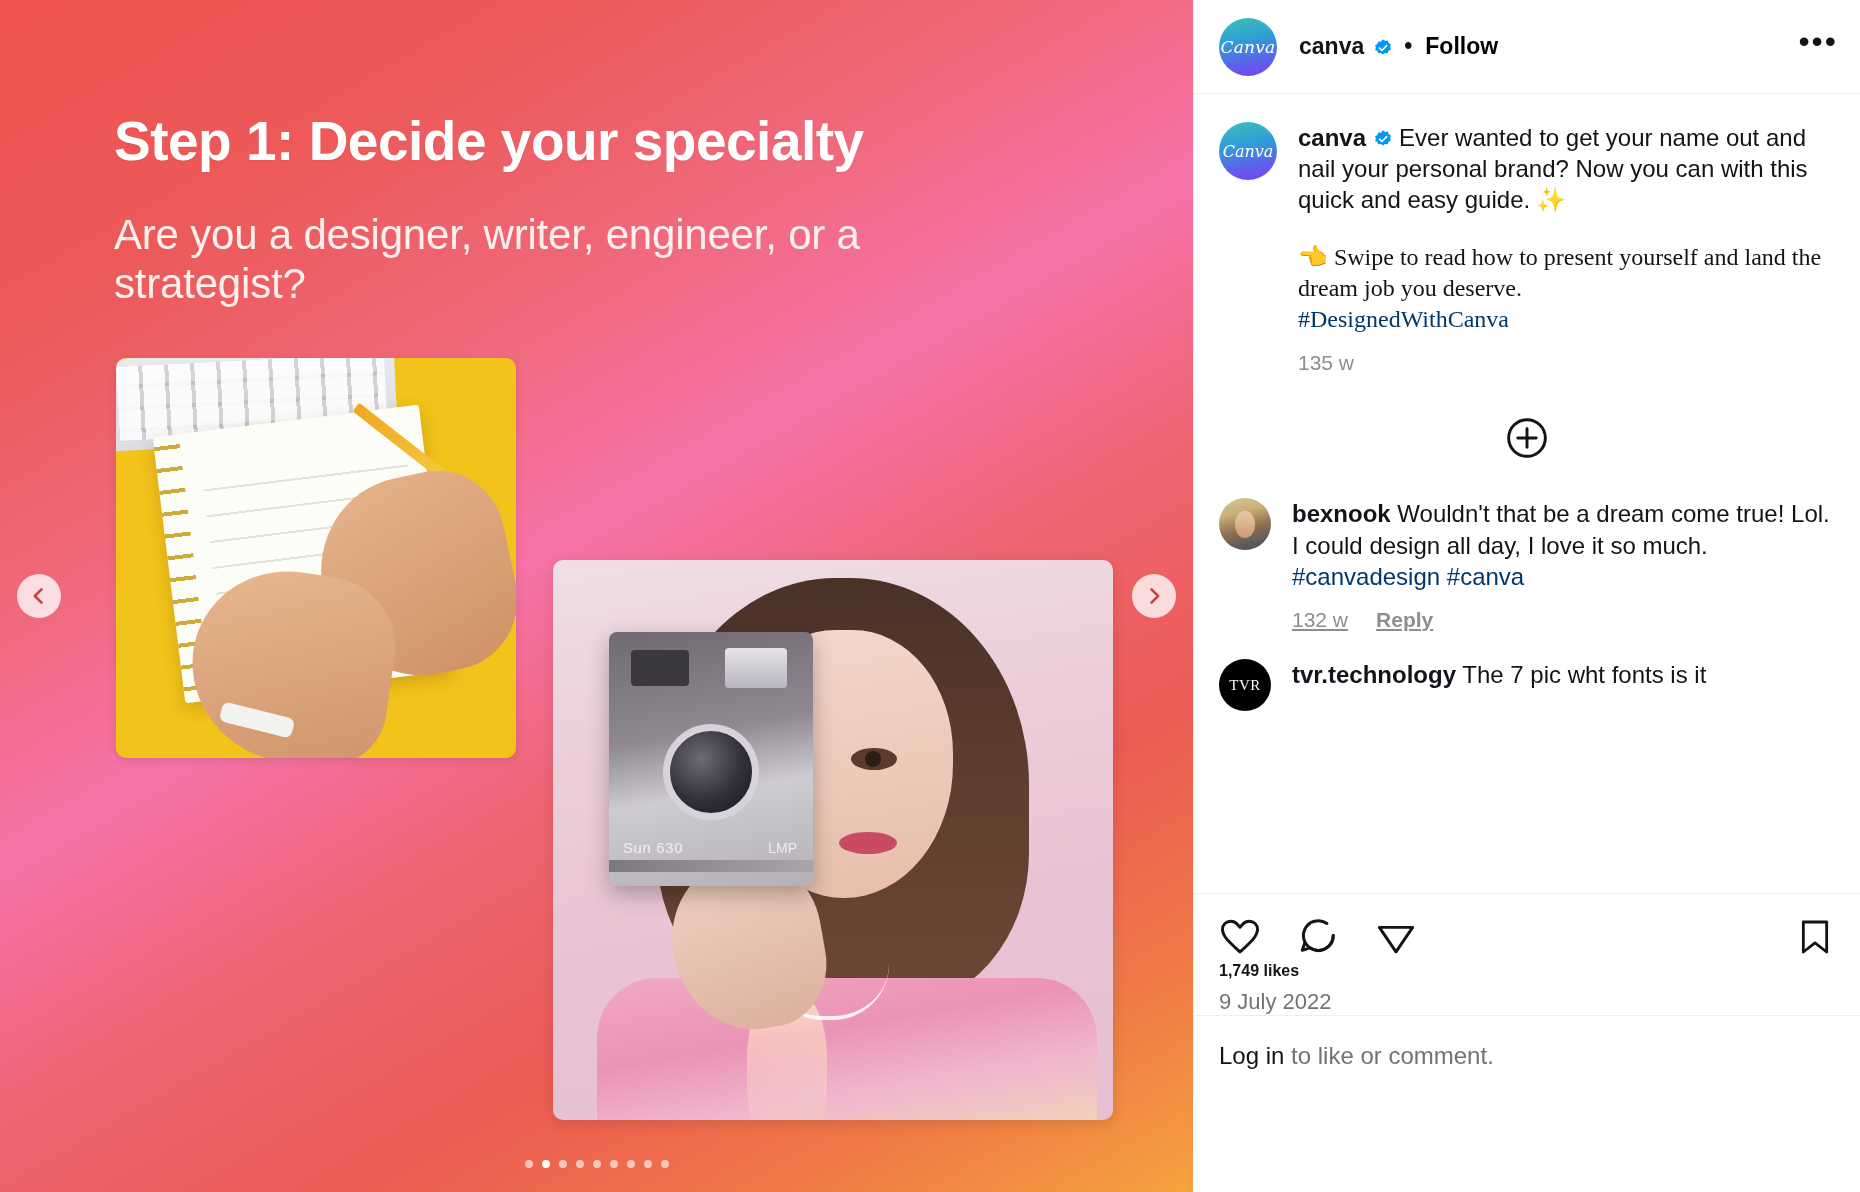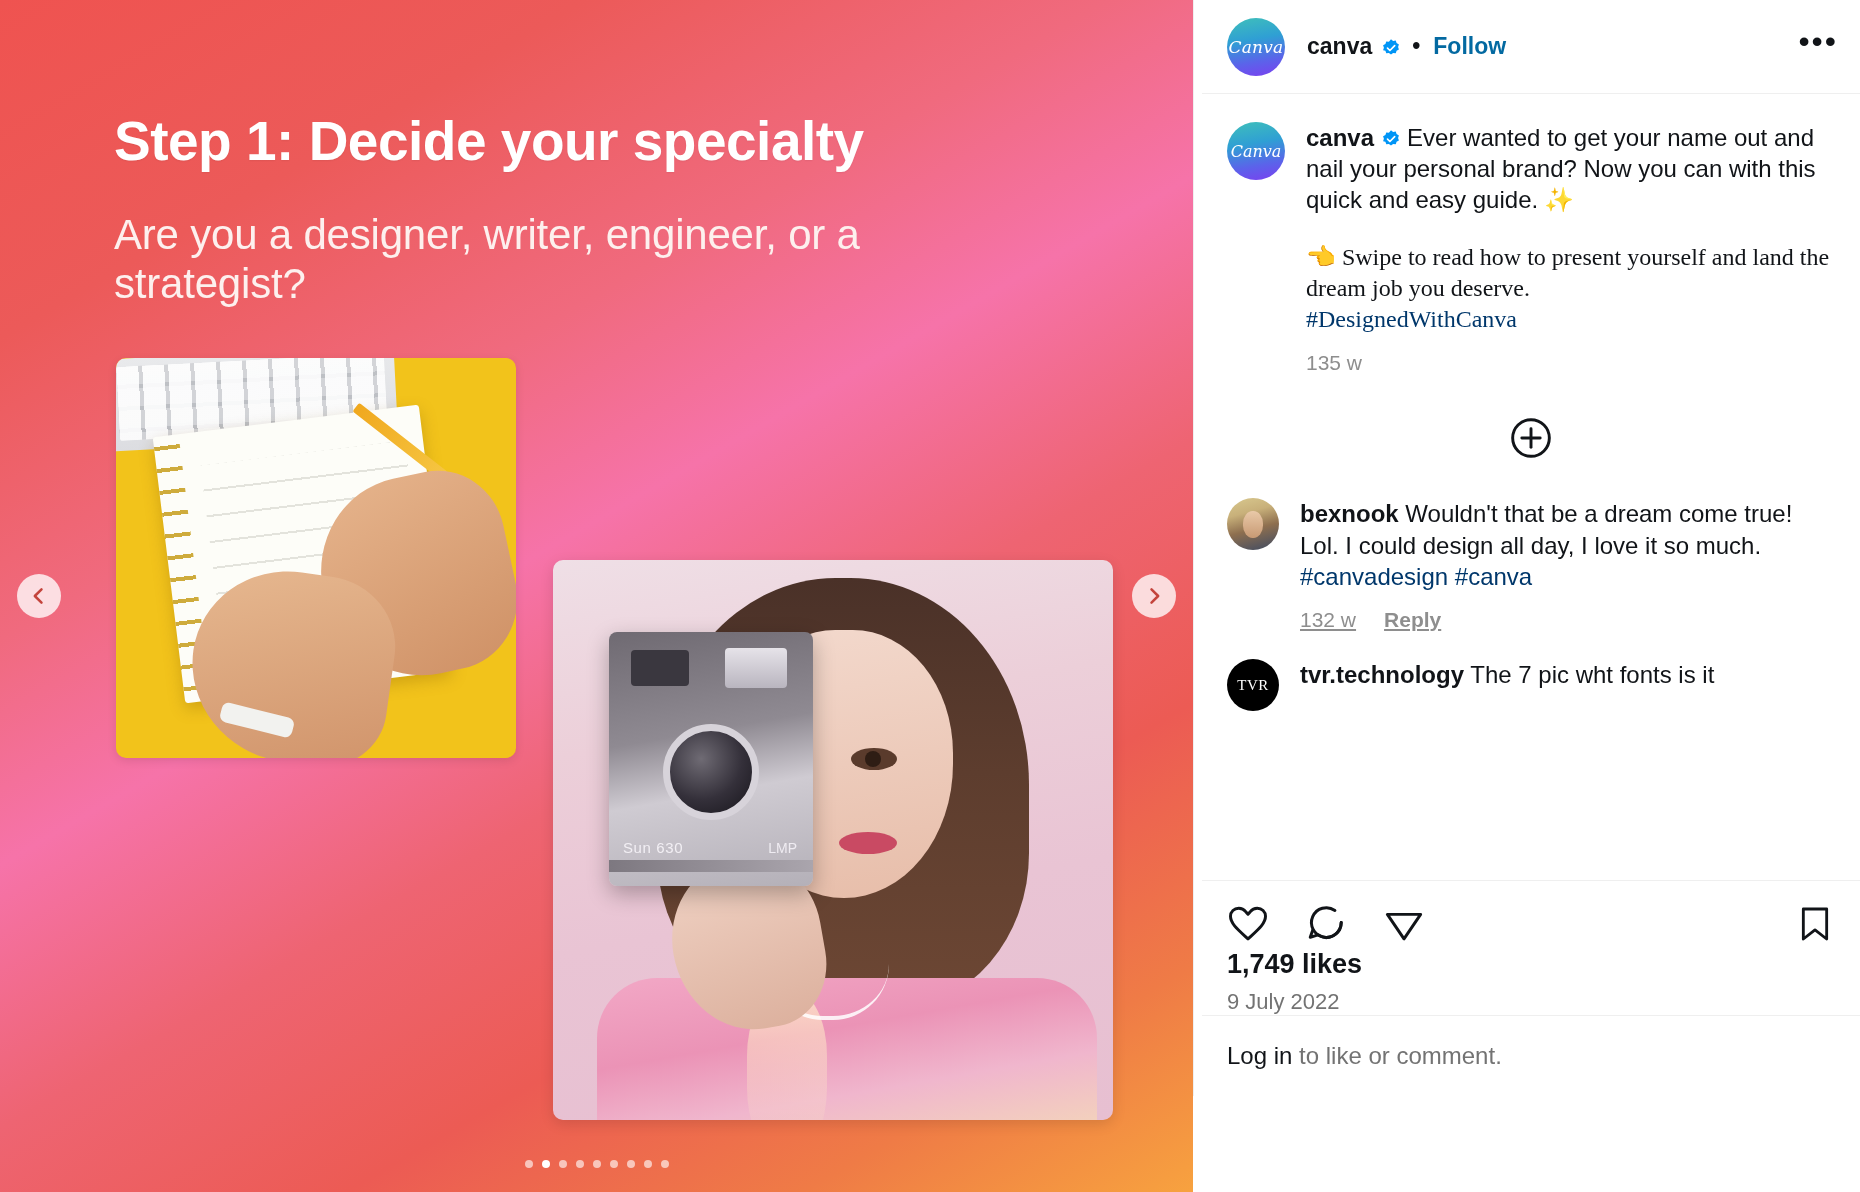--- a/index.html
+++ b/index.html
@@ -206,21 +206,21 @@
     display: flex; justify-content: center; gap: 9px;
   }
   .dot { width: 8px; height: 8px; border-radius: 50%; background: rgba(255,255,255,.62); }
   .dot.active { background: #ffffff; }
 
   
   .side {
     width: 667px; flex: 0 0 667px; height: 1096px;
     background: #ffffff;
     border-left: 1px solid #efefef;
-    display: flex; flex-direction: column; padding-left: 8px;
+    display: flex; flex-direction: column;
   }
 
   
   .side-header {
     height: 94px; flex: 0 0 94px;
     display: flex; align-items: center;
     padding: 0 22px 0 25px;
     border-bottom: 1px solid #efefef;
   }
   .avatar-ring {
@@ -234,21 +234,21 @@
   .hdr-name {
     margin-left: 22px;
     font-size: 23px; font-weight: 700; color: #111418;
     display: flex; align-items: center; gap: 9px;
   }
   .verified {
     width: 20px; height: 20px; flex: 0 0 20px; display: inline-block;
   }
   .hdr-dot { color: #111418; font-size: 23px; margin: 0 4px 0 2px; }
   .hdr-follow {
-    color: #0369a1; font-weight: 700; font-size: 23px; cursor: pointer;
+    color: #000000; font-weight: 700; font-size: 23px; cursor: pointer;
   }
   .hdr-more {
     margin-left: auto; font-size: 32px; color: #111418; letter-spacing: 2px;
     cursor: pointer; line-height: 1; padding-bottom: 12px;
   }
 
   
   .side-body { flex: 1 1 auto; overflow: hidden; position: relative; }
 
   .caption-row {
@@ -300,21 +300,21 @@
 
   
   .actions {
     border-top: 1px solid #efefef;
     padding: 22px 25px 0 25px;
     flex: 0 0 auto;
   }
   .action-icons { display: flex; align-items: center; gap: 36px; }
   .act { cursor: pointer; display: block; }
   .act-save { margin-left: auto; }
-  .likes { font-size: 27px; font-weight: 700; color: #111418; }
+  .likes { font-size: 16px; font-weight: 700; color: #111418; }
   .postdate { margin-top: 9px; font-size: 22px; color: #737373; }
 
   .login-bar {
     border-top: 1px solid #efefef;
     padding: 26px 25px;
     font-size: 24px; color: #737373;
     flex: 0 0 auto;
   }
   .login-link { color: #111418; font-weight: 400; cursor: pointer; }
 </style>

